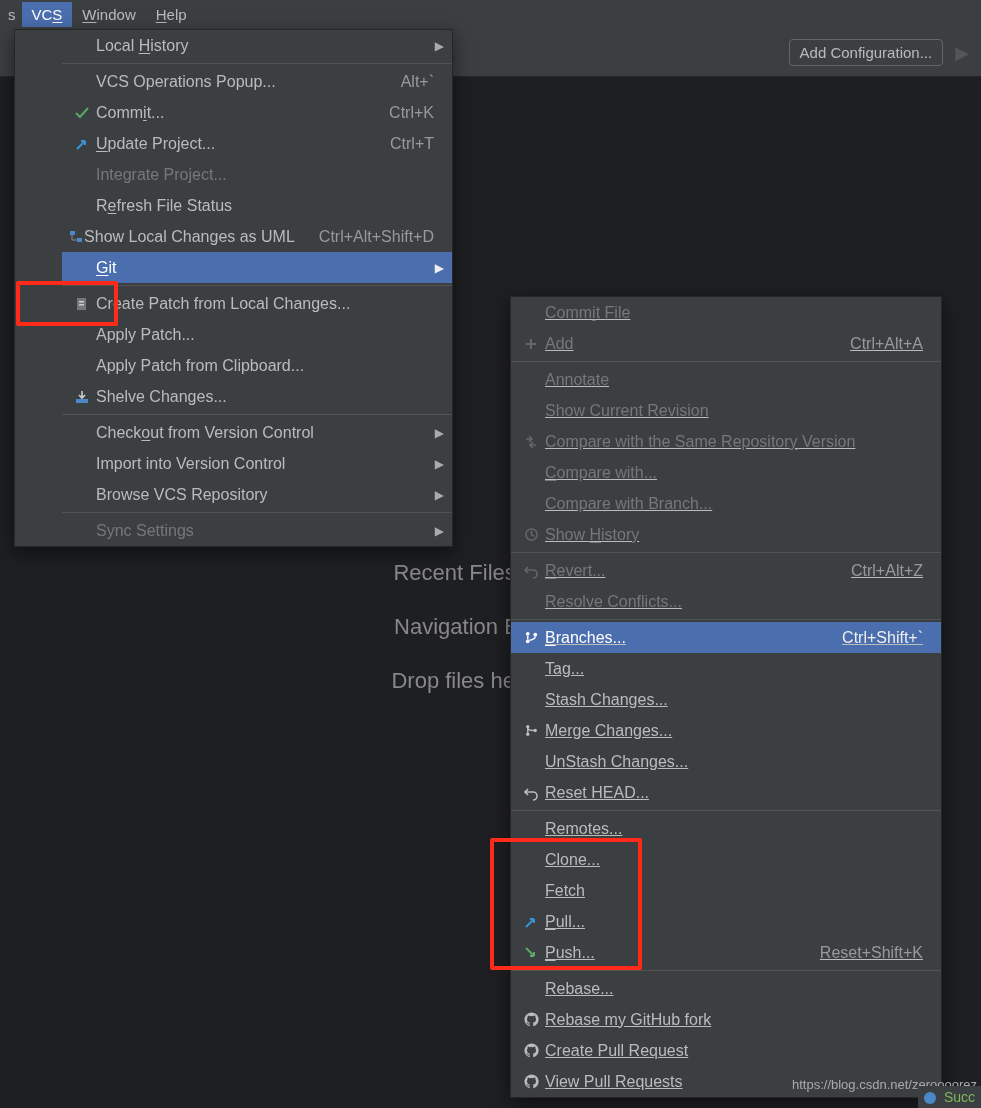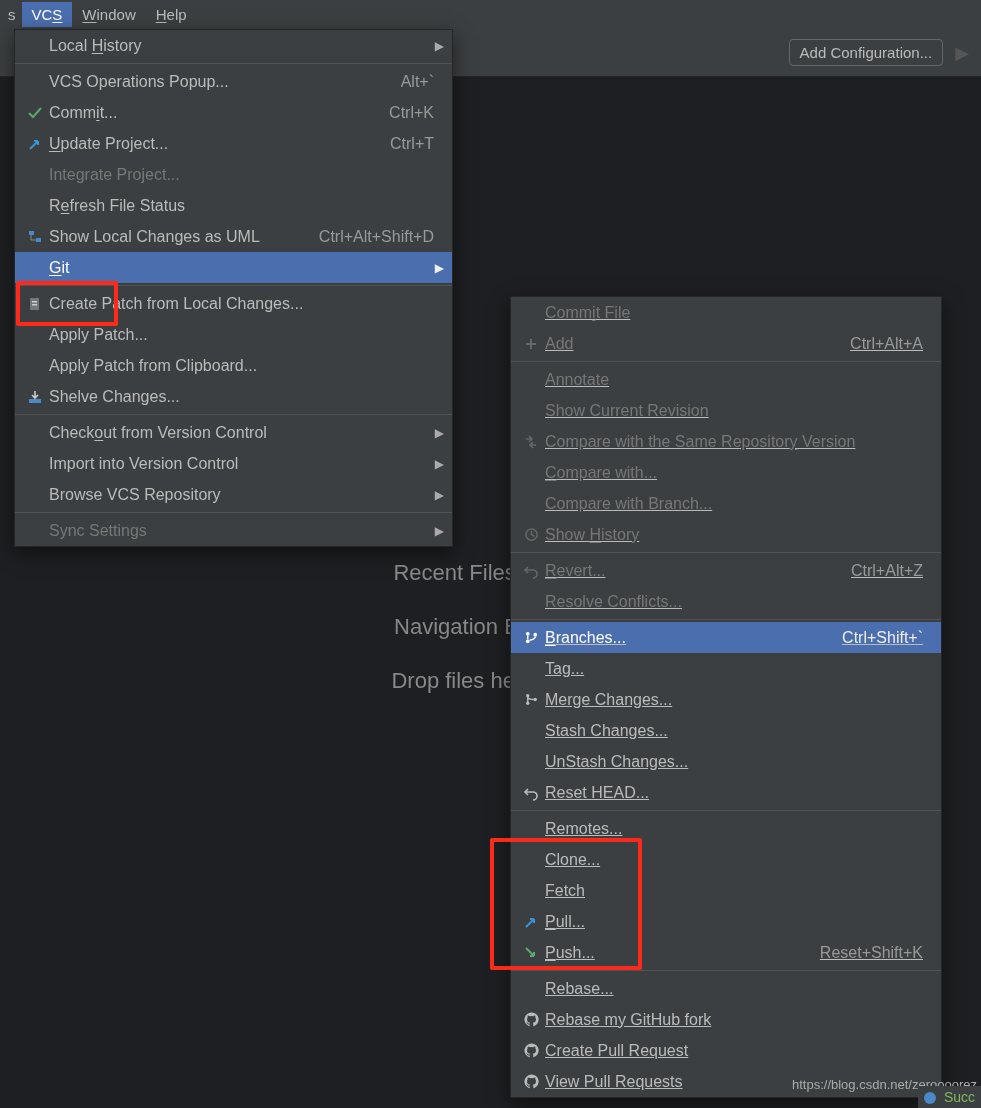--- a/index.html
+++ b/index.html
@@ -127,21 +127,21 @@
   </div>
   <div class="row">
     <span>Navigation Bar</span>
     <span class="kbd">Alt+</span>
   </div>
   <div class="row">
     <span>Drop files here to op</span>
   </div>
 </div>
 
-<div class="menu" id="vcs-menu" style="left:14px; top:29px; width:439px;">
+<div class="menu" id="vcs-menu" style="left:14px; top:29px; width:439px;padding-left:47px;">
     <div class="mi">
       <span class="ico"></span>
       <span class="lbl">Local <span class="underline">H</span>istory</span>
       <span class="arrow">▶</span>
     </div>
     <hr>
     <div class="mi">
       <span class="ico"></span>
       <span class="lbl">VCS Operations Popup...</span>
       <span class="sc">Alt+`</span>
@@ -313,36 +313,36 @@
         </svg>
       </span>
       <span class="lbl"><span class="underline">B</span>ranches...</span>
       <span class="sc">Ctrl+Shift+`</span>
     </div>
     <div class="mi">
       <span class="ico"></span>
       <span class="lbl">Tag...</span>
     </div>
     <div class="mi">
+      <span class="ico"></span>
+      <span class="lbl">Stash Changes...</span>
+    </div>
+    <div class="mi">
       <span class="ico">
         <svg width="15" height="15" viewBox="0 0 16 16">
           <circle cx="4" cy="4" r="1.8" fill="#bbb"></circle>
           <circle cx="4" cy="12" r="1.8" fill="#bbb"></circle>
           <circle cx="12" cy="8" r="1.8" fill="#bbb"></circle>
           <path d="M4 5 V11 M4 5 Q4 8 11 8" stroke="#bbb" stroke-width="1.5" fill="none"></path>
         </svg>
       </span>
       <span class="lbl">Merge Changes...</span>
     </div>
     <div class="mi">
       <span class="ico"></span>
-      <span class="lbl">Stash Changes...</span>
-    </div>
-    <div class="mi">
-      <span class="ico"></span>
       <span class="lbl">UnStash Changes...</span>
     </div>
     <div class="mi">
       <span class="ico">
         <svg width="16" height="16" viewBox="0 0 16 16">
           <path d="M5 4 L2 7 L5 10 M2 7 H10 A4 4 0 1 1 10 15" stroke="#bbb" stroke-width="1.6" fill="none"></path>
         </svg>
       </span>
       <span class="lbl">Reset HEAD...</span>
     </div>

